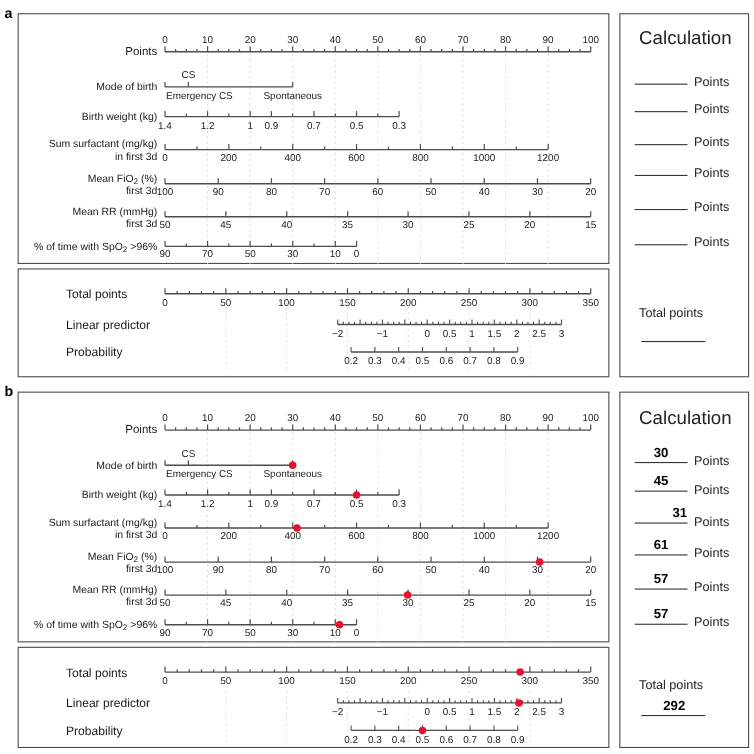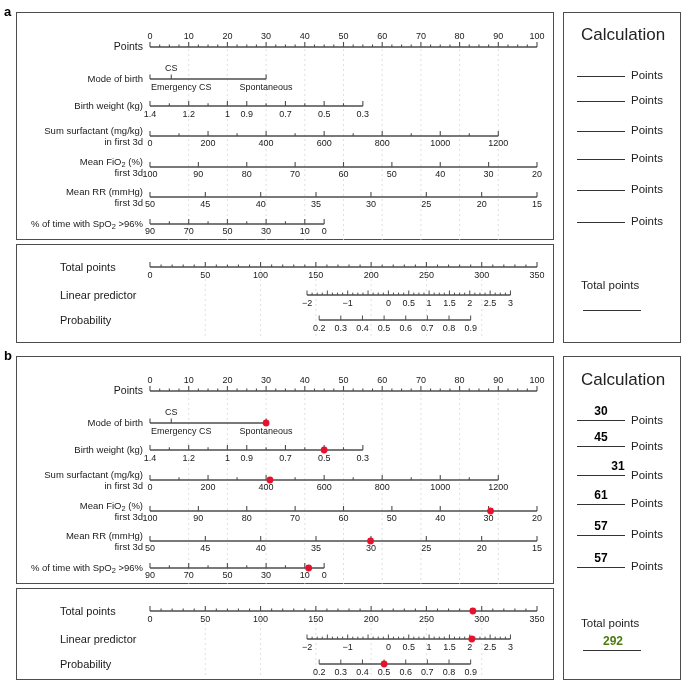--- a/index.html
+++ b/index.html
@@ -6,21 +6,21 @@
   body{width:685px;height:685px;font-family:"Liberation Sans",sans-serif;color:#1a1a1a;position:relative;overflow:hidden;}
   .panel-letter{position:absolute;font-weight:bold;font-size:13px;color:#000;}
   .box{position:absolute;border:1.5px solid #4d4d4d;background:#fff;box-sizing:border-box;}
   .nomo-svg{position:absolute;left:0;top:0;}
   .calc-title{position:absolute;font-size:17px;color:#222;}
   .calc-label{position:absolute;font-size:11.5px;color:#222;}
   .calc-line{position:absolute;height:0;border-top:1.4px solid #333;}
   .calc-value{position:absolute;font-size:12px;font-weight:bold;color:#000;text-align:center;}
   .total-title{position:absolute;font-size:11.5px;color:#222;}
   .total-line{position:absolute;height:0;border-top:1.4px solid #333;}
-  .total-value{position:absolute;font-size:12px;font-weight:bold;color:#4d7c0f;text-align:center;}
+  .total-value{position:absolute;font-size:12px;font-weight:bold;color:#000000;text-align:center;}
   text{font-family:"Liberation Sans",sans-serif;}
 </style>
 </head>
 <body>
 
 <div class="panel-letter" style="left:4px;top:4px;">a</div>
 <div class="box" style="left:16px;top:12px;width:538px;height:228px;"></div>
 <div class="box" style="left:16px;top:244px;width:538px;height:99px;"></div>
 <div class="box" style="left:563px;top:12px;width:118px;height:331px;"></div>
 

